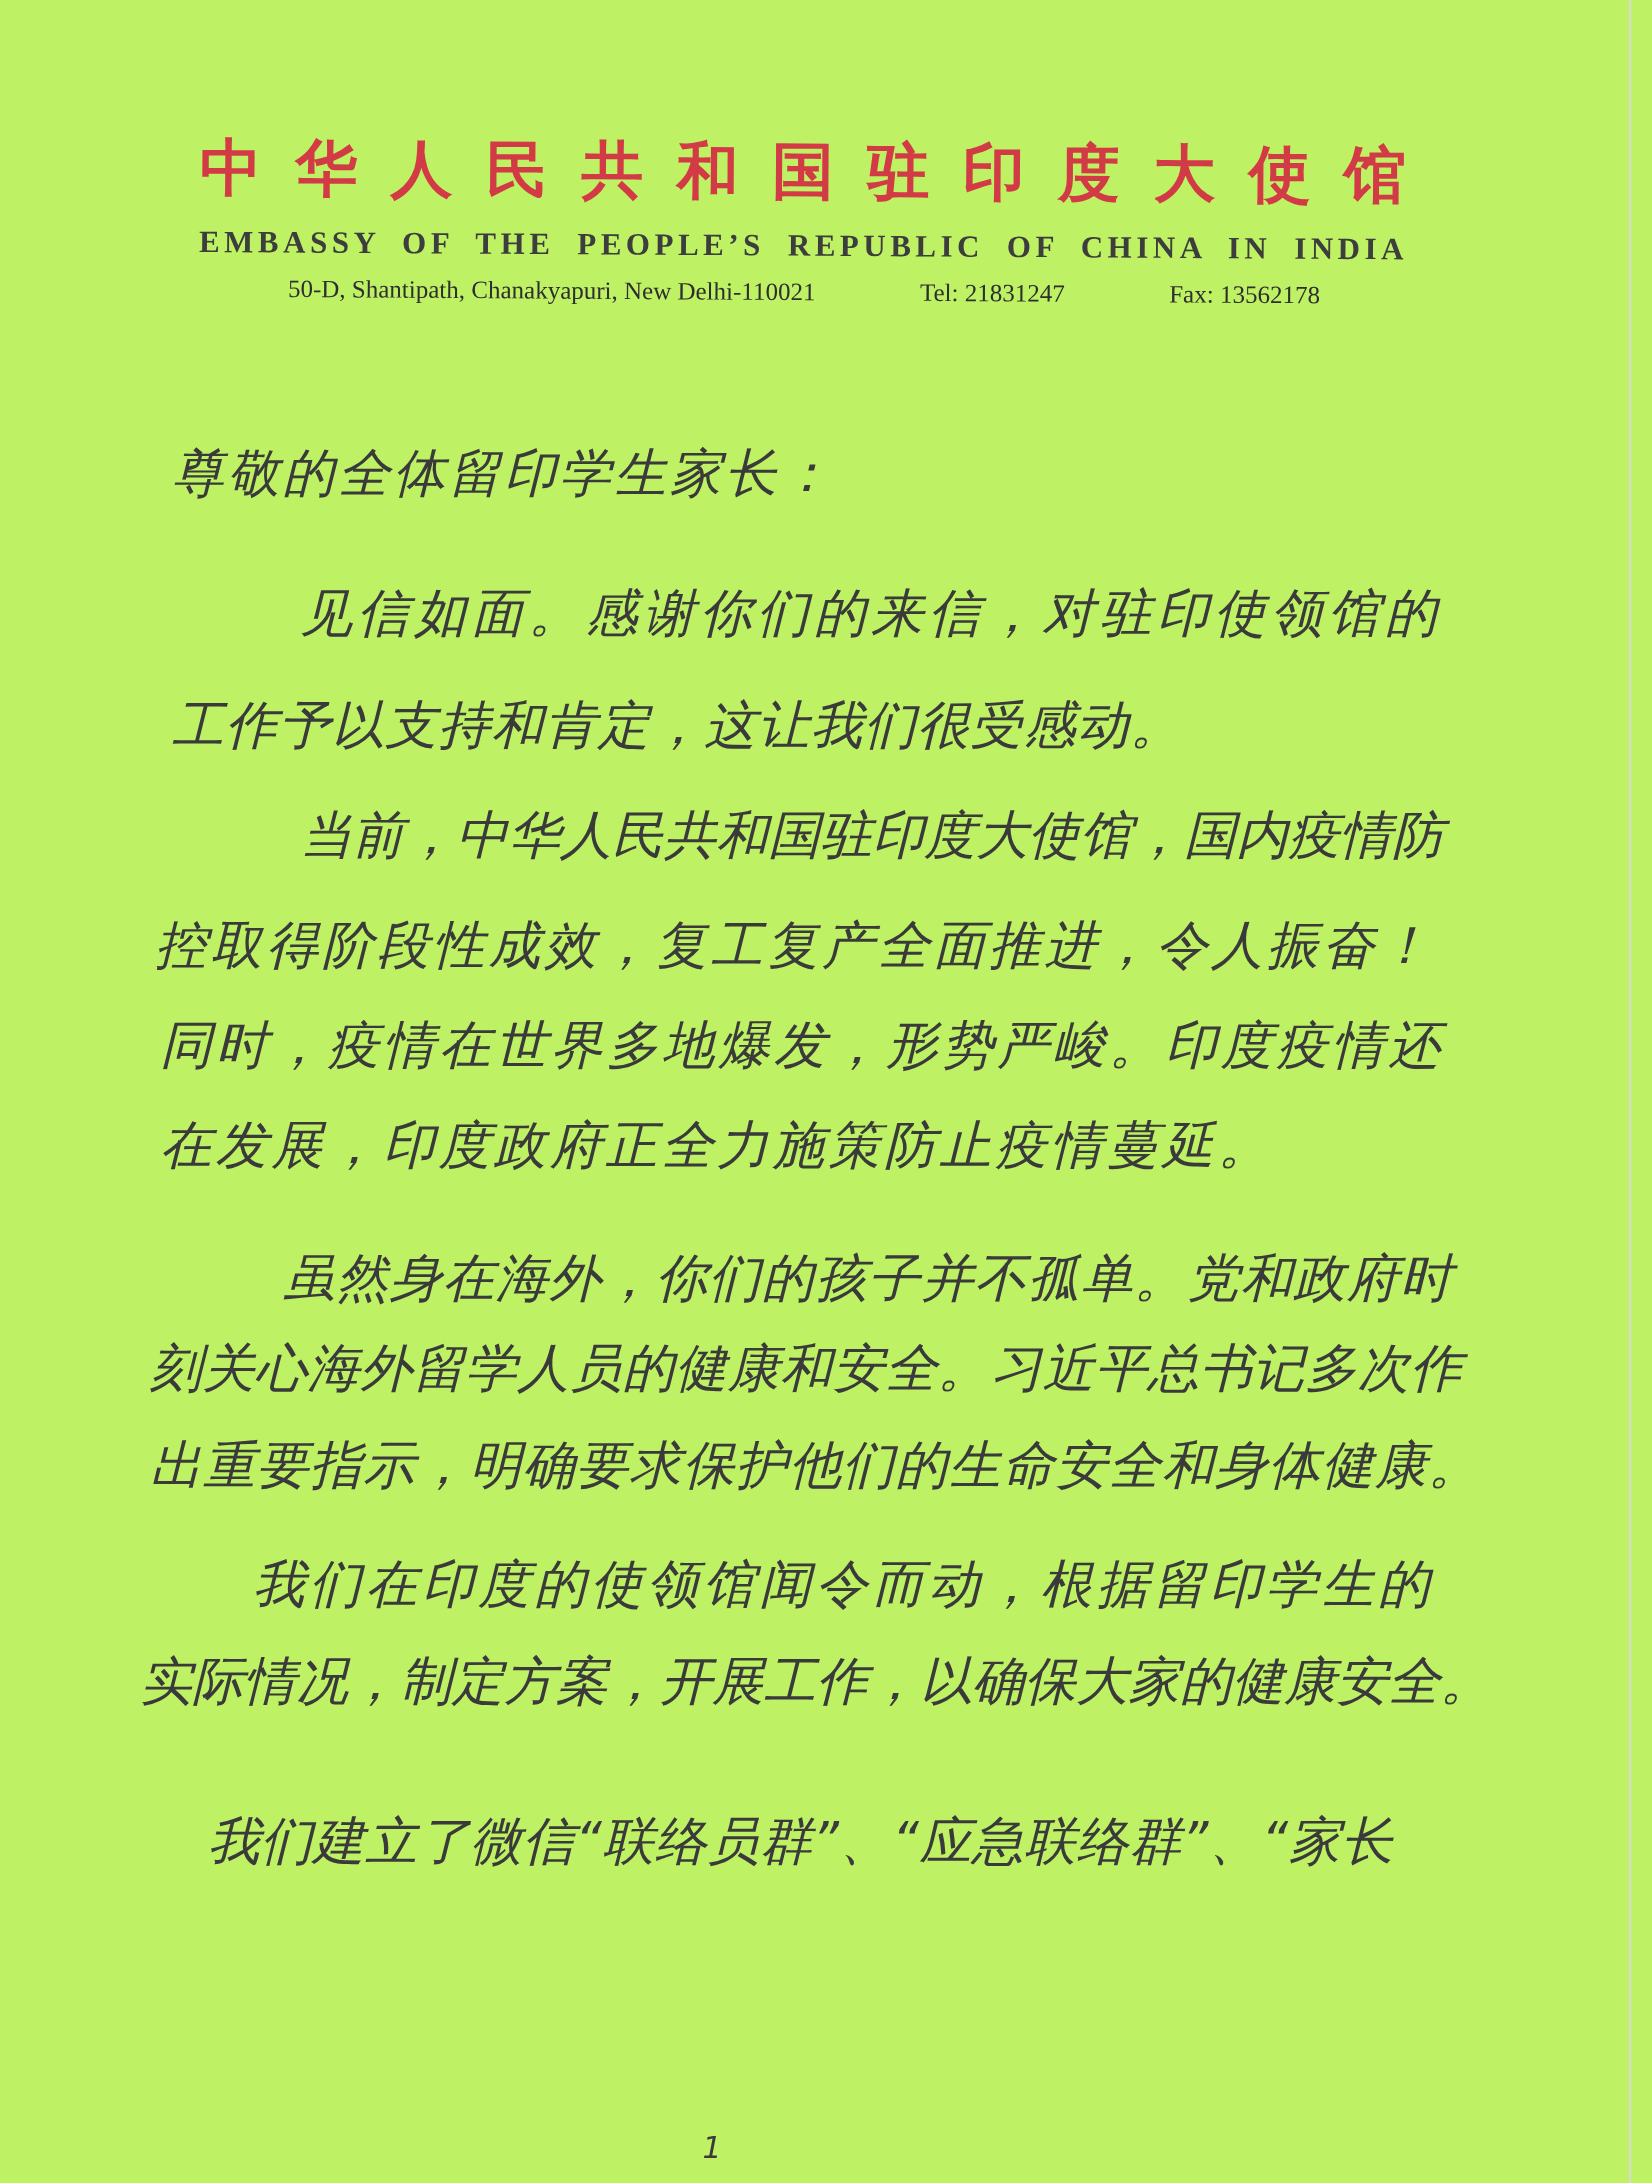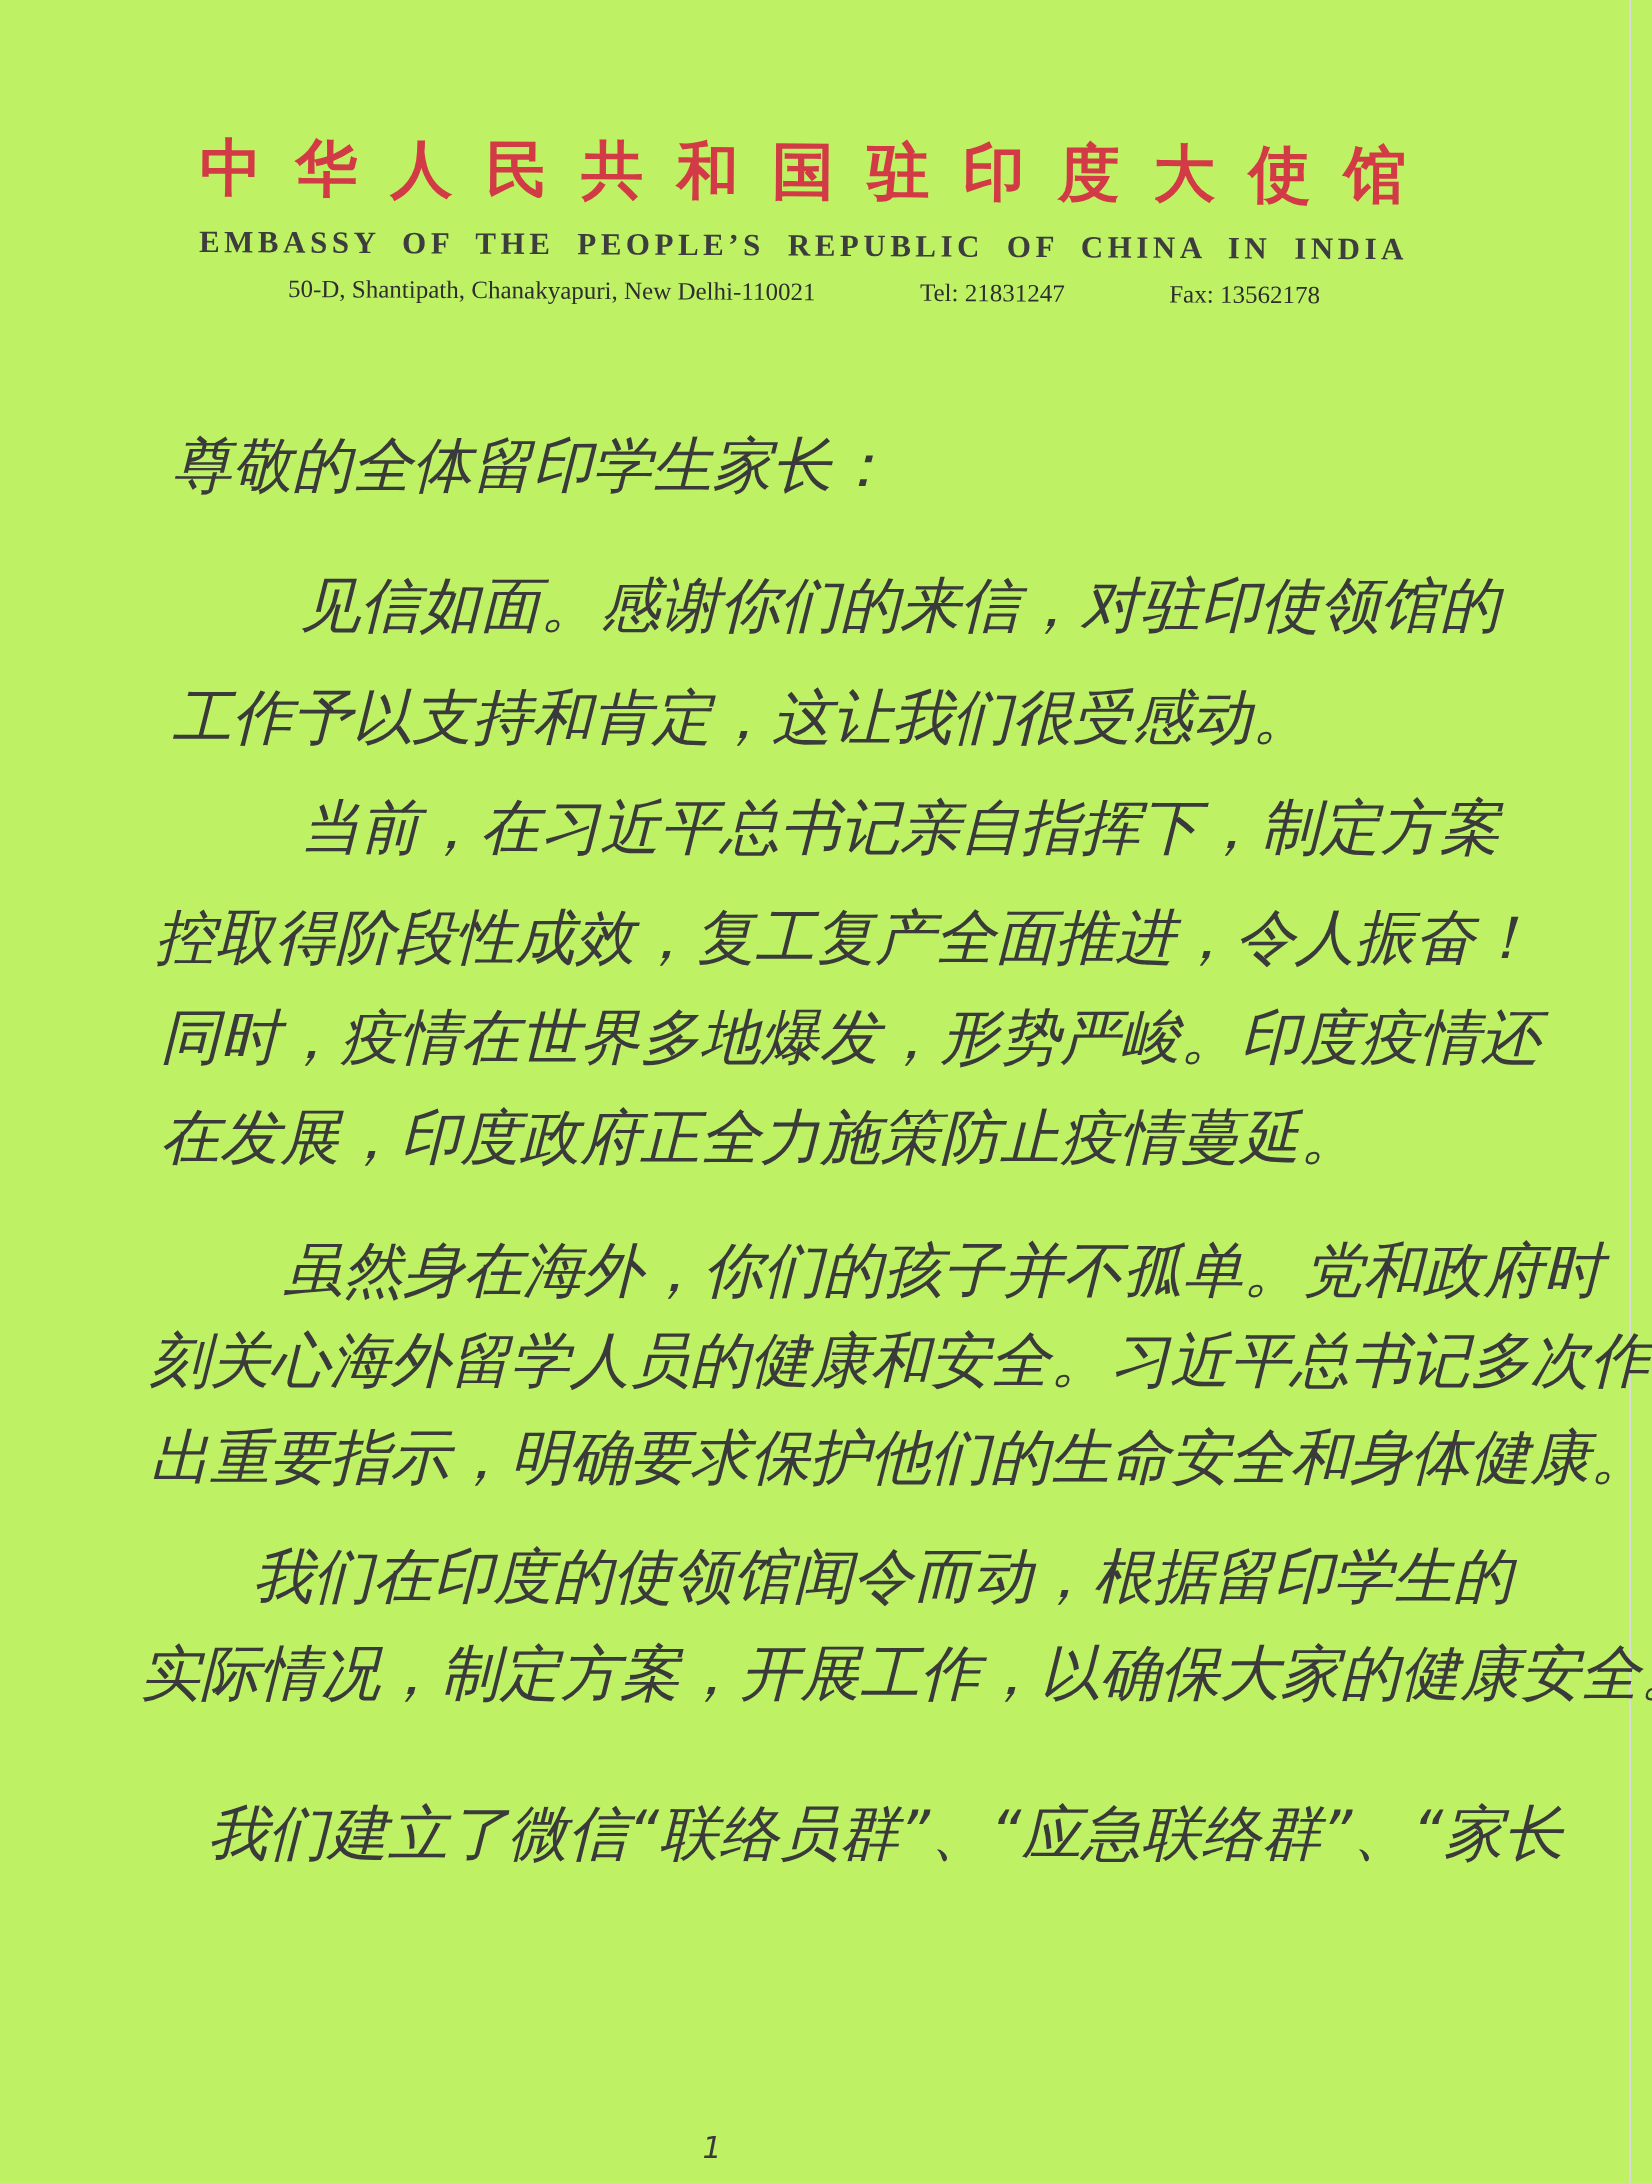--- a/index.html
+++ b/index.html
@@ -23,23 +23,24 @@
   .letterhead-addr {
     position: absolute; left: 288px; top: 272px; height: 34px; width: 1032px;
     font-family: "Liberation Serif", "DejaVu Serif", serif;
     font-size: 25px; line-height: 34px; color: #2e2e2e; white-space: nowrap;
     display: flex; justify-content: space-between;
     transform: rotate(0.35deg); transform-origin: left center;
   }
   .hw {
     position: absolute; height: 90px; line-height: 90px;
     font-family: "DejaVu Sans", "Liberation Sans", sans-serif;
-    font-size: 60px; color: #3a3a3a; white-space: nowrap;
+    font-size: 52px; color: #3a3a3a; white-space: nowrap;
     text-align: justify; text-align-last: justify;
     font-style: italic;
+    margin-top: 8px;
   }
   .page-number {
     position: absolute; left: 700px; top: 2128px; width: 24px; height: 40px;
     font-family: "DejaVu Sans", sans-serif; font-size: 30px; line-height: 40px;
     color: #3a3a3a; font-style: italic; text-align: center;
   }
 </style>
 </head>
 <body>
 
@@ -52,21 +53,21 @@
     <span>50-D, Shantipath, Chanakyapuri, New Delhi-110021</span>
     <span>Tel: 21831247</span>
     <span>Fax: 13562178</span>
   </div>
 
   <div class="hw" style="left:172px; top:420px; width:660px;">尊敬的全体留印学生家长：</div>
 
   <div class="hw" style="left:172px; top:672px; width:1010px;">工作予以支持和肯定，这让我们很受感动。</div>
   <div class="hw" style="left:300px; top:560px; width:1137px;">见信如面。感谢你们的来信，对驻印使领馆的</div>
 
-  <div class="hw" style="left:300px; top:782px; width:1117px;">当前，在习近平总书记亲自指挥下，制定方案</div>
+  <div class="hw" style="left:300px; top:782px; width:1117px;">当前，中华人民共和国驻印度大使馆，国内疫情防</div>
   <div class="hw" style="left:155px; top:892px; width:1275px;">控取得阶段性成效，复工复产全面推进，令人振奋！</div>
   <div class="hw" style="left:160px; top:992px; width:1280px;">同时，疫情在世界多地爆发，形势严峻。印度疫情还</div>
   <div class="hw" style="left:160px; top:1092px; width:1110px;">在发展，印度政府正全力施策防止疫情蔓延。</div>
 
   <div class="hw" style="left:283px; top:1225px; width:1169px;">虽然身在海外，你们的孩子并不孤单。党和政府时</div>
   <div class="hw" style="left:150px; top:1315px; width:1312px;">刻关心海外留学人员的健康和安全。习近平总书记多次作</div>
   <div class="hw" style="left:150px; top:1412px; width:1330px;">出重要指示，明确要求保护他们的生命安全和身体健康。</div>
 
   <div class="hw" style="left:253px; top:1532px; width:1177px;font-family:Liberation Serif, serif;">我们在印度的使领馆闻令而动，根据留印学生的</div>
   <div class="hw" style="left:140px; top:1628px; width:1305px;">实际情况，制定方案，开展工作，以确保大家的健康安全。</div>

